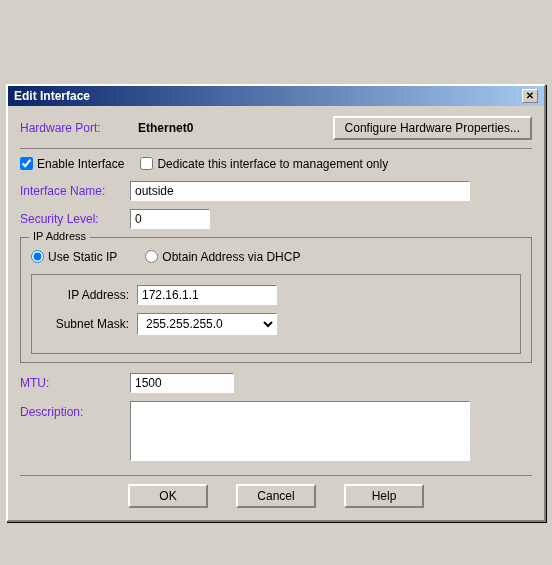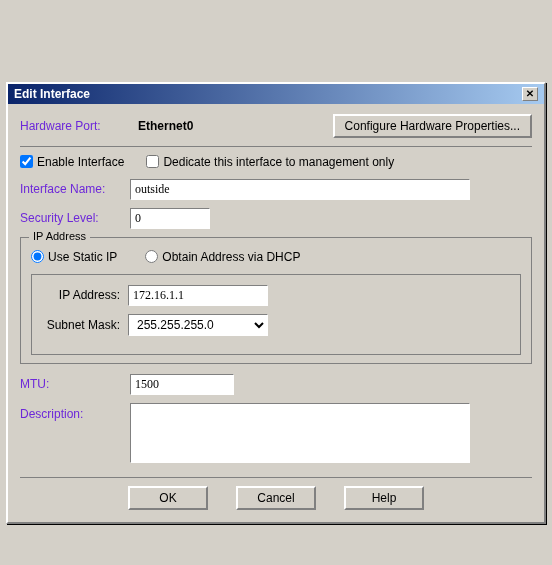--- a/index.html
+++ b/index.html
@@ -90,21 +90,21 @@
     }
     .hardware-left {
       display: flex;
       align-items: center;
       gap: 8px;
     }
     .checkbox-row {
       display: flex;
       align-items: center;
       margin-bottom: 10px;
-      gap: 22px;
+      gap: 16px;
     }
     .checkbox-label {
       display: flex;
       align-items: center;
       gap: 4px;
       cursor: pointer;
     }
     input[type="checkbox"] {
       width: 13px;
       height: 13px;
@@ -112,21 +112,21 @@
     }
     input[type="text"], input[type="number"] {
       border: 1px solid;
       border-top-color: #808080;
       border-left-color: #808080;
       border-right-color: #ffffff;
       border-bottom-color: #ffffff;
       background: #ffffff;
       padding: 2px 4px;
       font-size: 12px;
-      font-family: Liberation Serif, serif;
+      font-family: Liberation Sans, sans-serif;
     }
     .interface-name-input {
       width: 340px;
     }
     .security-input {
       width: 80px;
     }
     .mtu-input {
       width: 104px;
     }
@@ -156,21 +156,21 @@
       display: flex;
       align-items: center;
       gap: 4px;
       cursor: pointer;
     }
     input[type="radio"] {
       cursor: pointer;
     }
     .ip-inner-box {
       border: 1px solid #808080;
-      padding: 10px 6px;
+      padding: 10px 15px;
       background: #d4d0c8;
     }
     .ip-row {
       display: flex;
       align-items: center;
       margin-bottom: 8px;
     }
     .ip-label {
       min-width: 90px;
       text-align: right;

